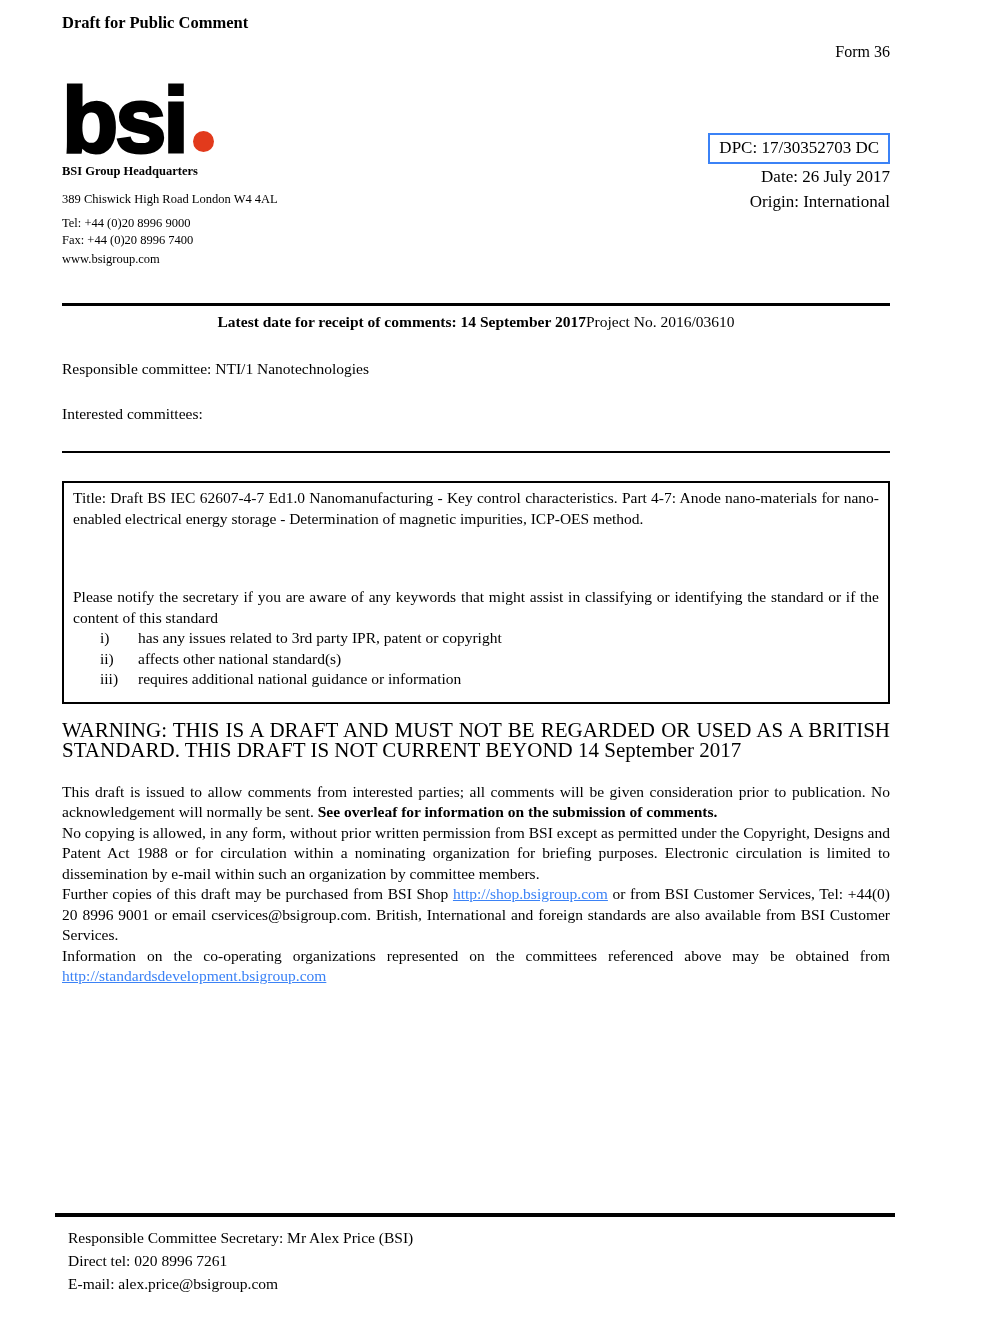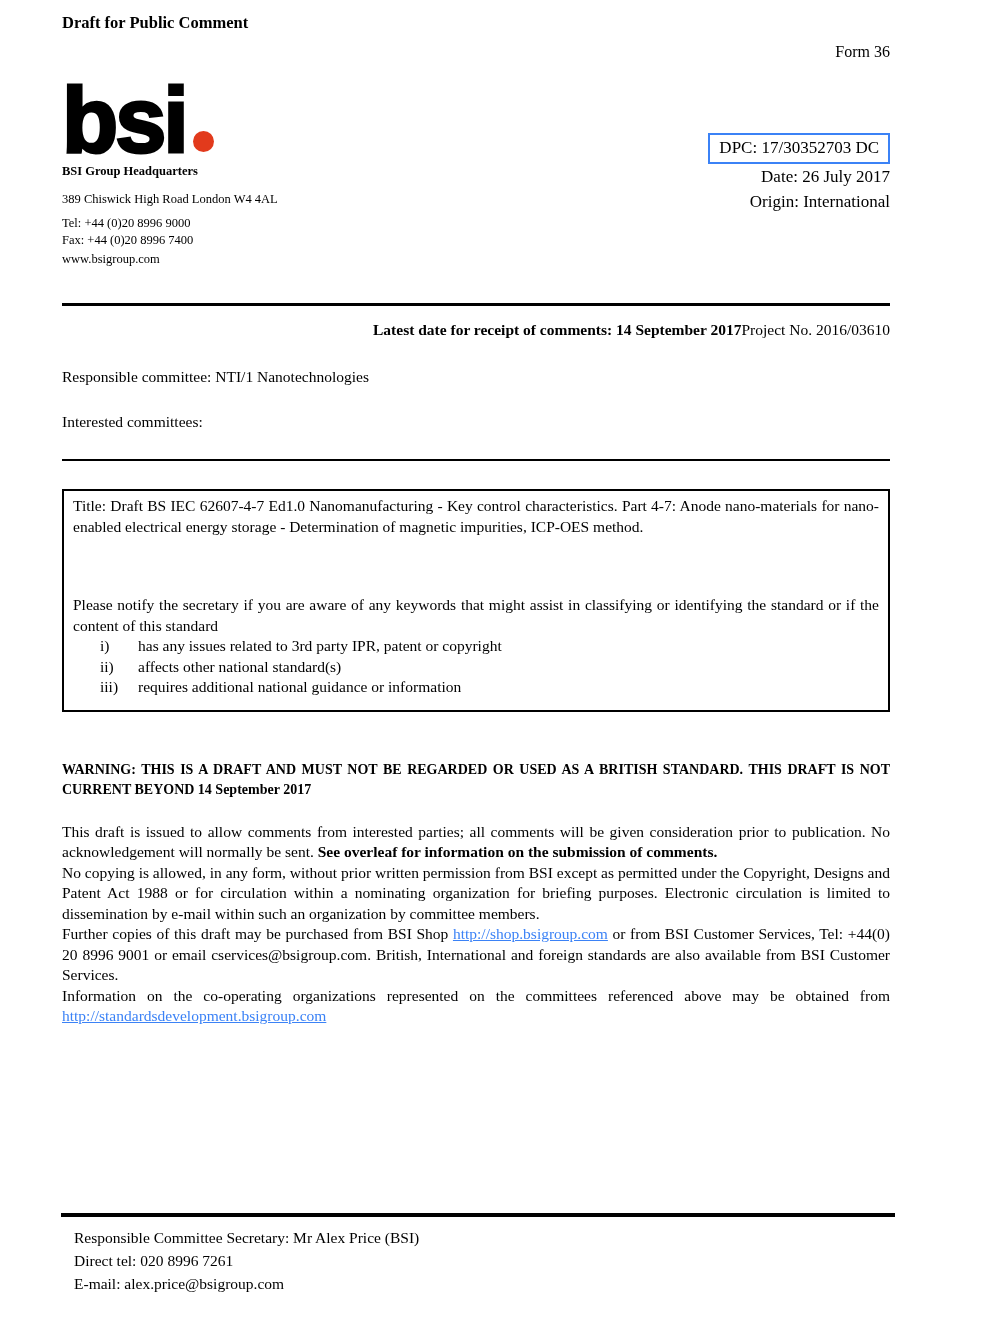--- a/index.html
+++ b/index.html
@@ -21,35 +21,35 @@
   .dpc-box { border: 2px solid #3b82f6; padding: 3px 9px 4px; font-size: 17px; margin-top: 1px; white-space: nowrap; }
   .addr-row { display: flex; justify-content: space-between; }
   .hq { font-size: 12.5px; }
   .hq-title { font-weight: bold; }
   .hq-addr { margin-top: 13px; }
   .hq-tel { margin-top: 9px; }
   .hq-fax { margin-top: 2px; }
   .hq-web { margin-top: 4px; }
   .date-block { font-size: 17px; text-align: right; line-height: 25px; }
   .rule-thick { height: 3px; background: #000; margin-top: 36px; }
-  .comments-row { display: flex; justify-content: flex-end; margin-top: 15px; font-size: 15.5px; }
+  .comments-row { display: flex; justify-content: center; margin-top: 7px; font-size: 15.5px; }
   .latest-date { font-weight: bold; }
   .committee1 { margin-top: 29px; font-size: 15.5px; }
   .committee2 { margin-top: 27px; font-size: 15.5px; }
   .rule-thin { height: 2px; background: #000; margin-top: 28px; }
   .title-box { border: 2px solid #000; margin-top: 28px; padding: 5px 9px 12px; font-size: 15.5px; line-height: 20.5px; }
   .tb-title { text-align: justify; }
   .tb-notify { margin-top: 58px; text-align: justify; }
   .tb-item { display: flex; }
   .tb-marker { margin-left: 27px; width: 38px; flex: none; }
-  .warning { margin-top: 48px; font-weight: bold; font-size: 14px; line-height: 20.5px; text-align: justify; }
+  .warning { margin-top: 16px; font-weight: normal; font-size: 21px; line-height: 20.5px; text-align: justify; }
   .para { font-size: 15.5px; line-height: 20.5px; text-align: justify; }
   .para.first { margin-top: 21px; }
   a.link { color: #3b82f6; text-decoration: underline; cursor: pointer; }
-  .footer-section { position: absolute; left: 61px; right: 55px; top: 1213px; }
+  .footer-section { position: absolute; left: 55px; right: 55px; top: 1213px; }
   .footer-rule { height: 4px; background: #000; }
   .footer-text { padding-left: 13px; font-size: 15.5px; line-height: 23px; margin-top: 9px; }
 </style>
 </head>
 <body>
 
 <div class="page">
 
   <div class="header-label">Draft for Public Comment</div>
 

